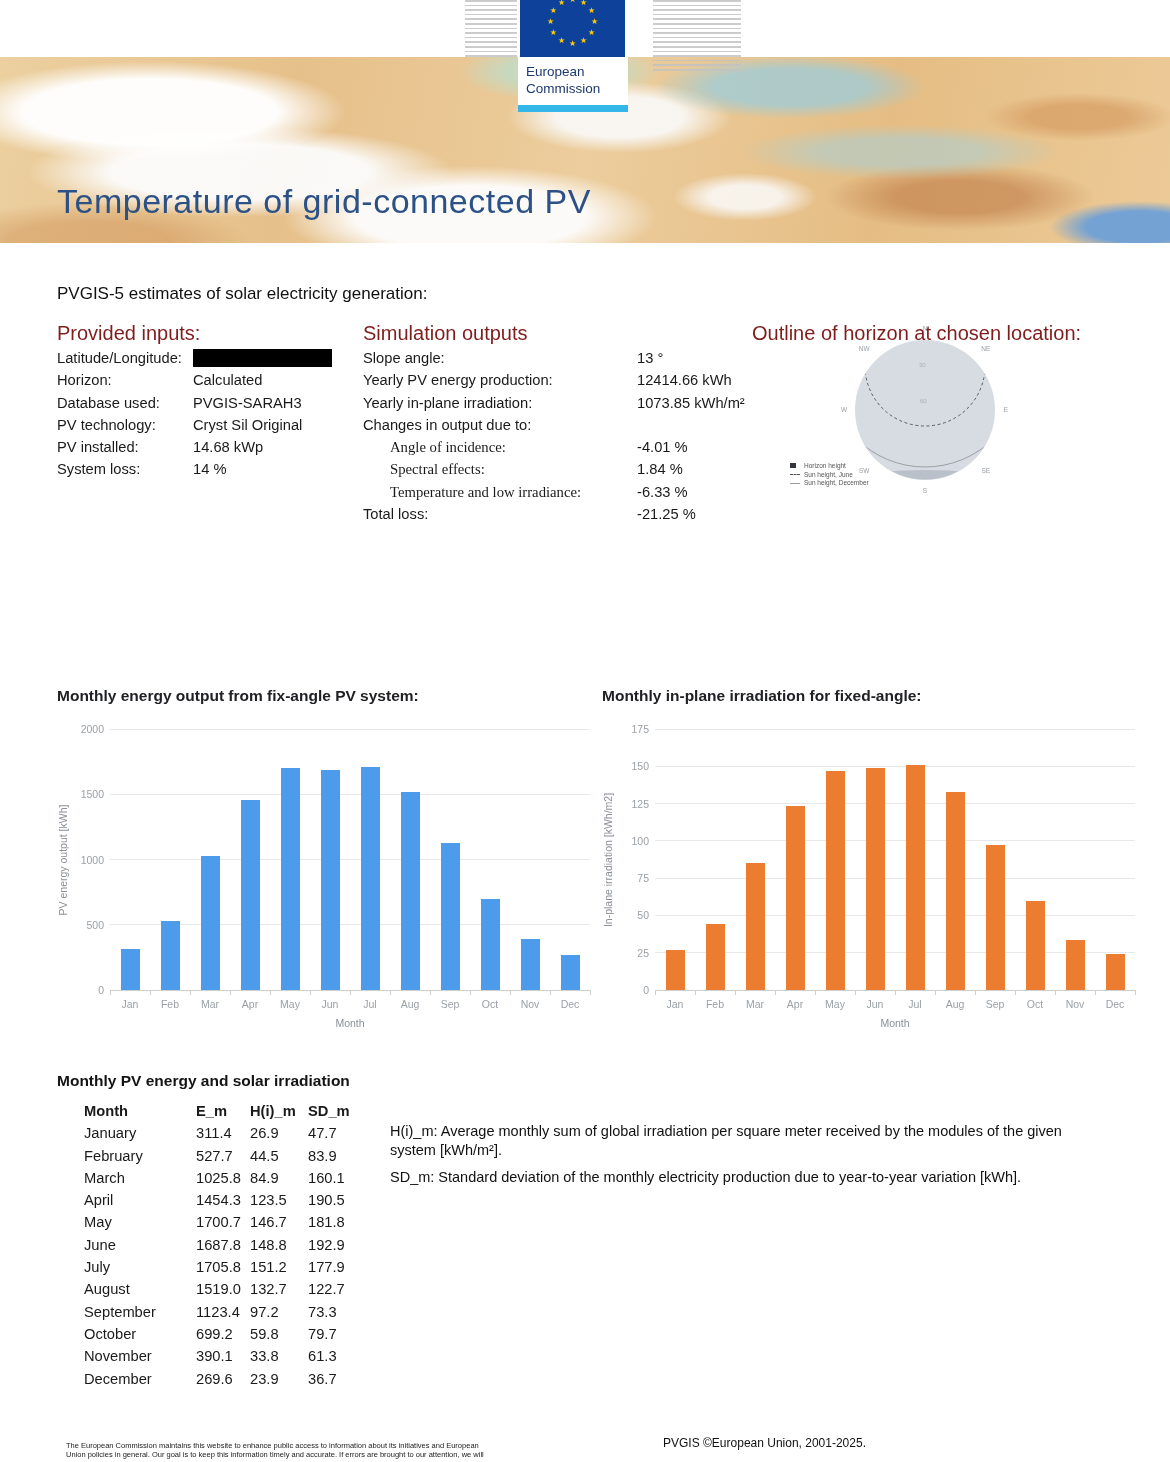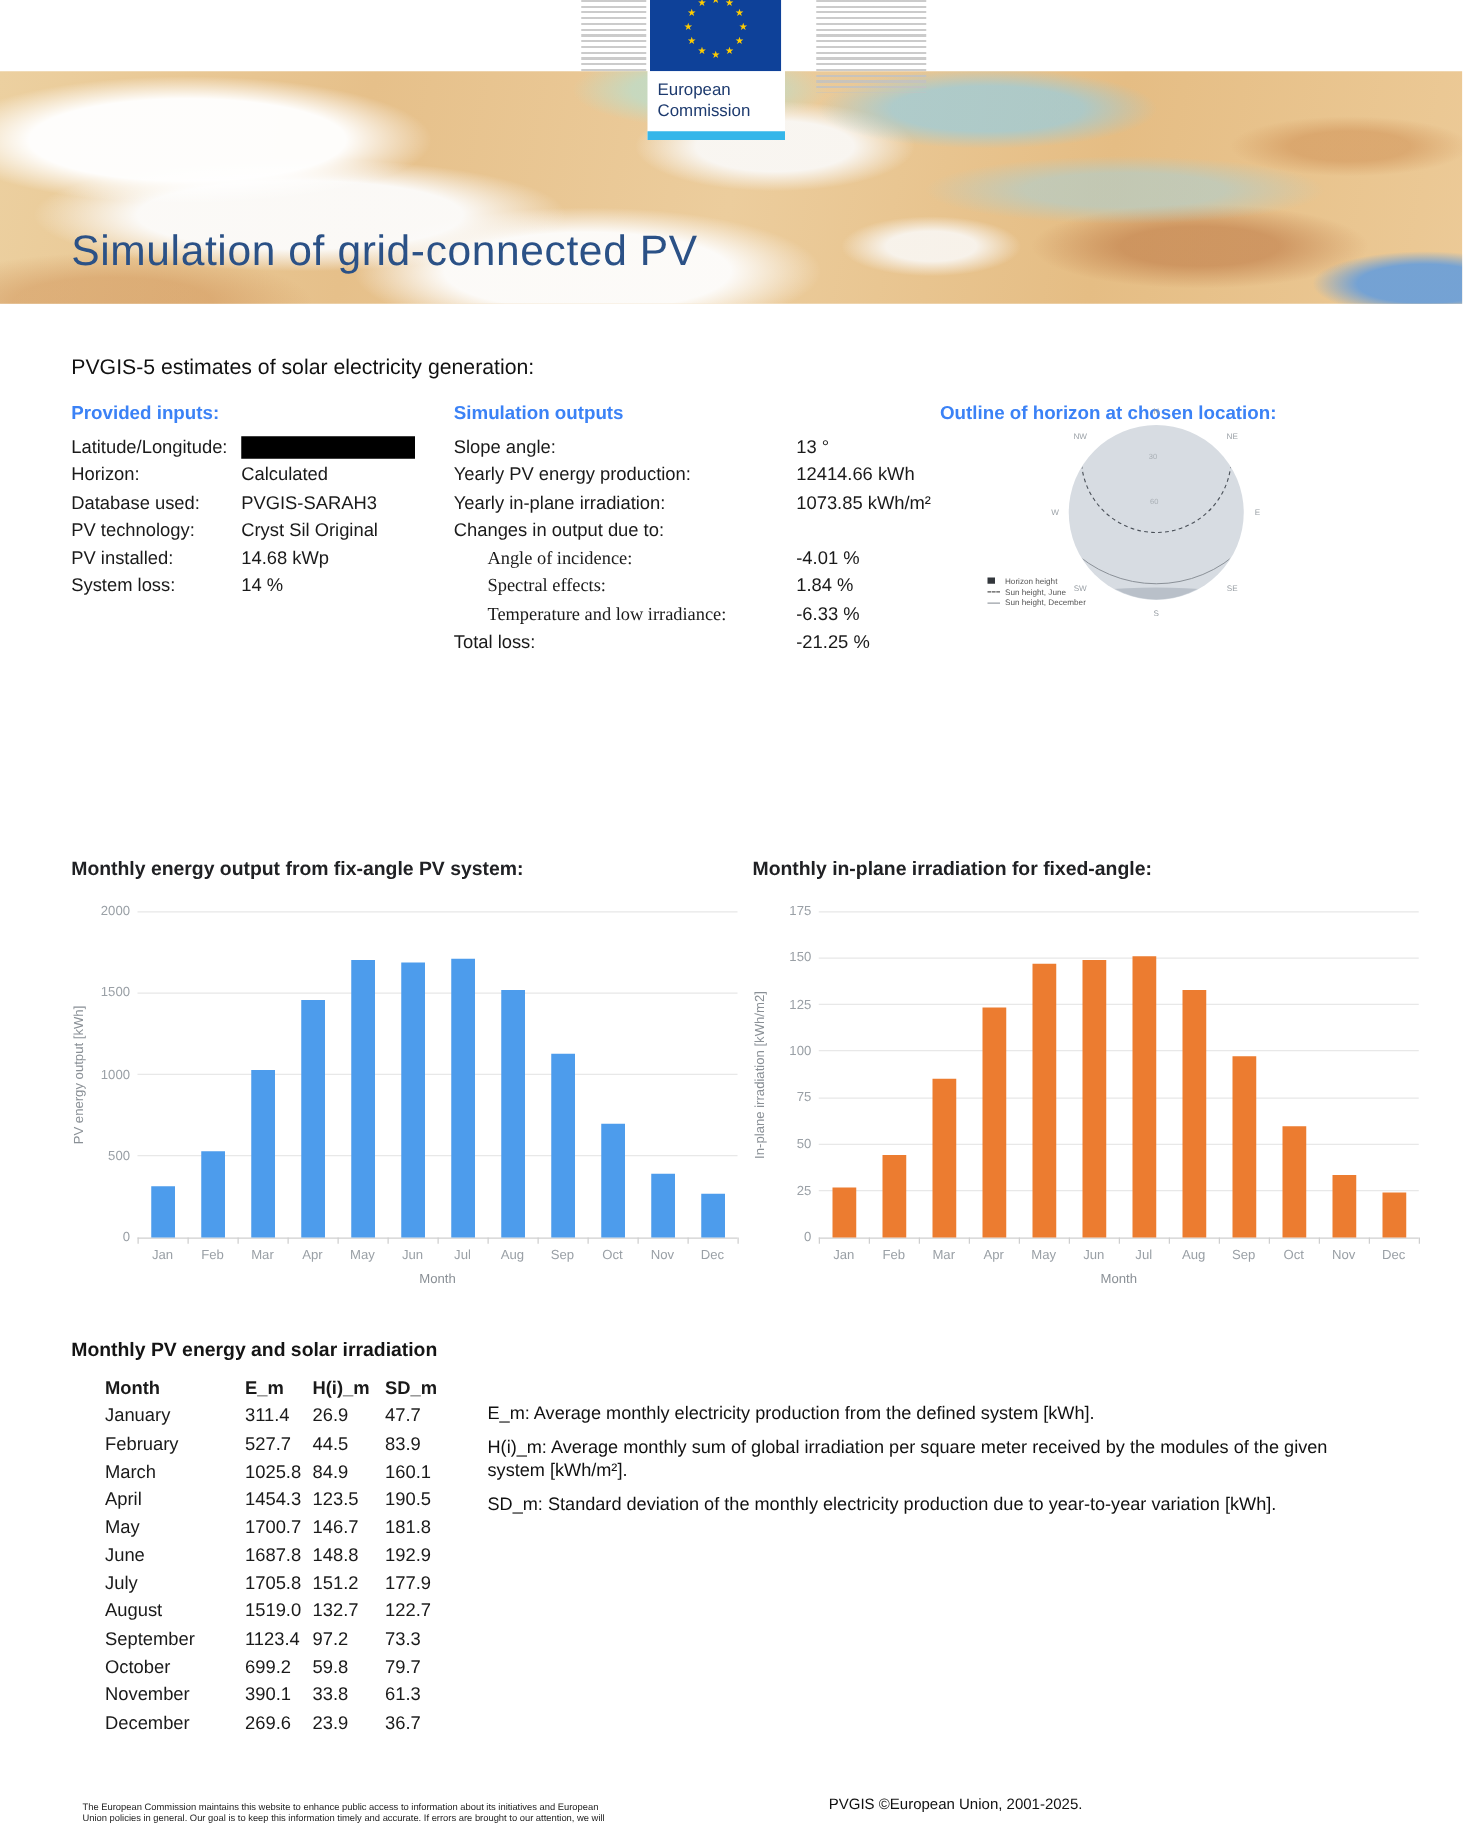--- a/index.html
+++ b/index.html
@@ -32,21 +32,21 @@
   .eu-flag{position:absolute;left:2px;top:0;width:105px;height:57px;overflow:hidden;}
   .eu-flag-inner{position:absolute;left:0;top:-13px;width:105px;height:70px;background:#0e4199;}
   .eu-star{position:absolute;color:#ffcc00;font-size:8px;line-height:8px;width:8px;text-align:center;}
   .ec-name{position:absolute;left:8px;top:64px;font-size:13.5px;line-height:16.5px;
            color:#1d3a6e;font-weight:500;}
   .ec-bar{position:absolute;left:0;bottom:0;width:110px;height:7px;background:#35b6e9;}
   .page-title{position:absolute;left:57px;top:182px;font-size:34px;color:#2b5186;letter-spacing:.5px;}
 
   
   .subtitle{position:absolute;left:57px;top:284px;font-size:17px;color:#111;}
-  .col-head{font-size:15px;font-weight:bold;color:#3b82f6;height:22px;}
+  .col-head{font-size:20px;font-weight:normal;color:#7f1d1d;height:22px;}
   .info-col{position:absolute;top:322px;font-size:14.7px;}
   .info-rows{margin-top:3px;}
   .info-row{display:flex;height:22.3px;line-height:22.3px;}
   .info-row .lbl{flex:0 0 auto;}
   .info-row .val{white-space:nowrap;}
   .redacted{display:inline-block;width:139px;height:18px;background:#000;margin-top:2px;}
   #provided-col{left:57px;width:300px;}
   #provided-col .lbl{width:136px;}
   #simulation-col{left:363px;width:385px;}
   #simulation-col .lbl{width:274px;}
@@ -121,21 +121,21 @@
           </div>
       </div>
       <div class="ec-name">
         <div>European</div>
         <div>Commission</div>
       </div>
       <div class="ec-bar"></div>
     </div>
   </div>
 
-  <div class="page-title">Simulation of grid-connected PV</div>
+  <div class="page-title">Temperature of grid-connected PV</div>
 
   <div class="subtitle">PVGIS-5 estimates of solar electricity generation:</div>
 
   <div class="info-col" id="provided-col">
     <div class="col-head">Provided inputs:</div>
     <div class="info-rows" id="provided-rows">
         <div class="info-row">
           <span class="lbl">Latitude/Longitude:</span>
           <span class="redacted"></span>
         </div>
@@ -428,21 +428,20 @@
           <span>61.3</span>
         </div>
         <div class="mrow">
           <span>December</span>
           <span>269.6</span>
           <span>23.9</span>
           <span>36.7</span>
         </div>
       </div>
     <div class="defs" id="defs">
-        <p>E_m: Average monthly electricity production from the defined system [kWh].</p>
         <p>H(i)_m: Average monthly sum of global irradiation per square meter received by the modules of the given system [kWh/m²].</p>
         <p>SD_m: Standard deviation of the monthly electricity production due to year-to-year variation [kWh].</p>
       </div>
   </div>
 
   <div class="footer-disclaimer">
     <div>The European Commission maintains this website to enhance public access to information about its initiatives and European</div>
     <div>Union policies in general. Our goal is to keep this information timely and accurate. If errors are brought to our attention, we will</div>
   </div>
   <div class="footer-copy">PVGIS ©European Union, 2001-2025.</div>

